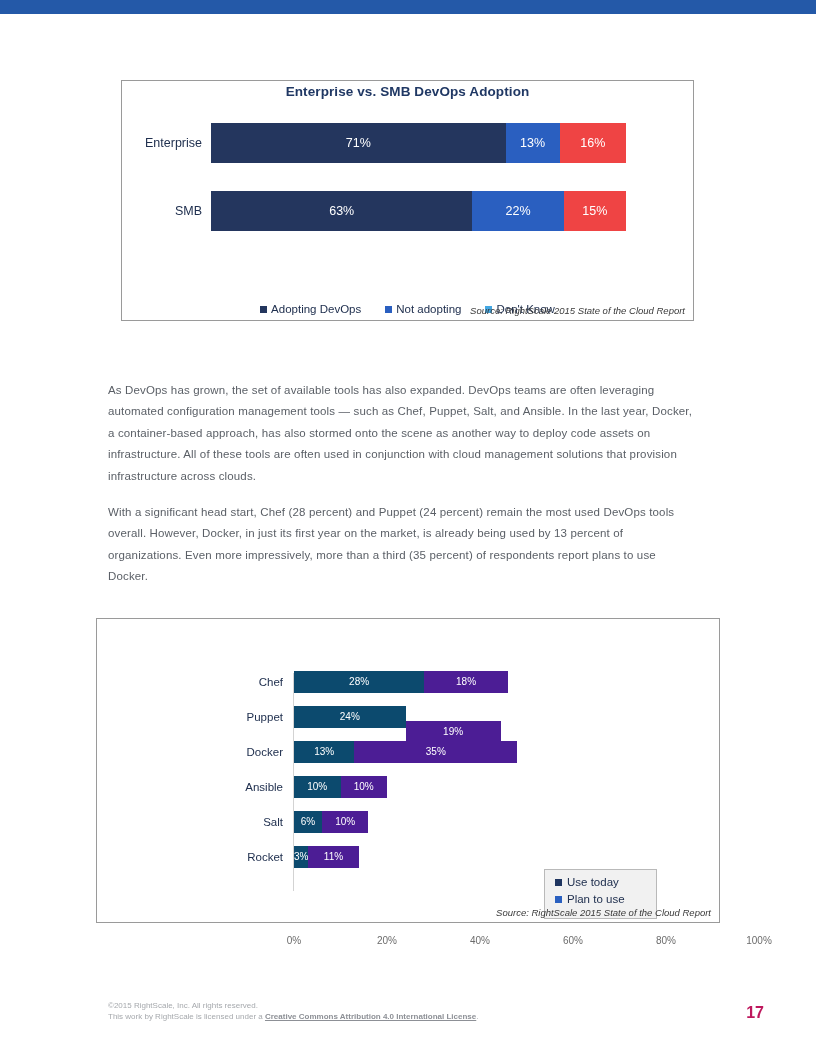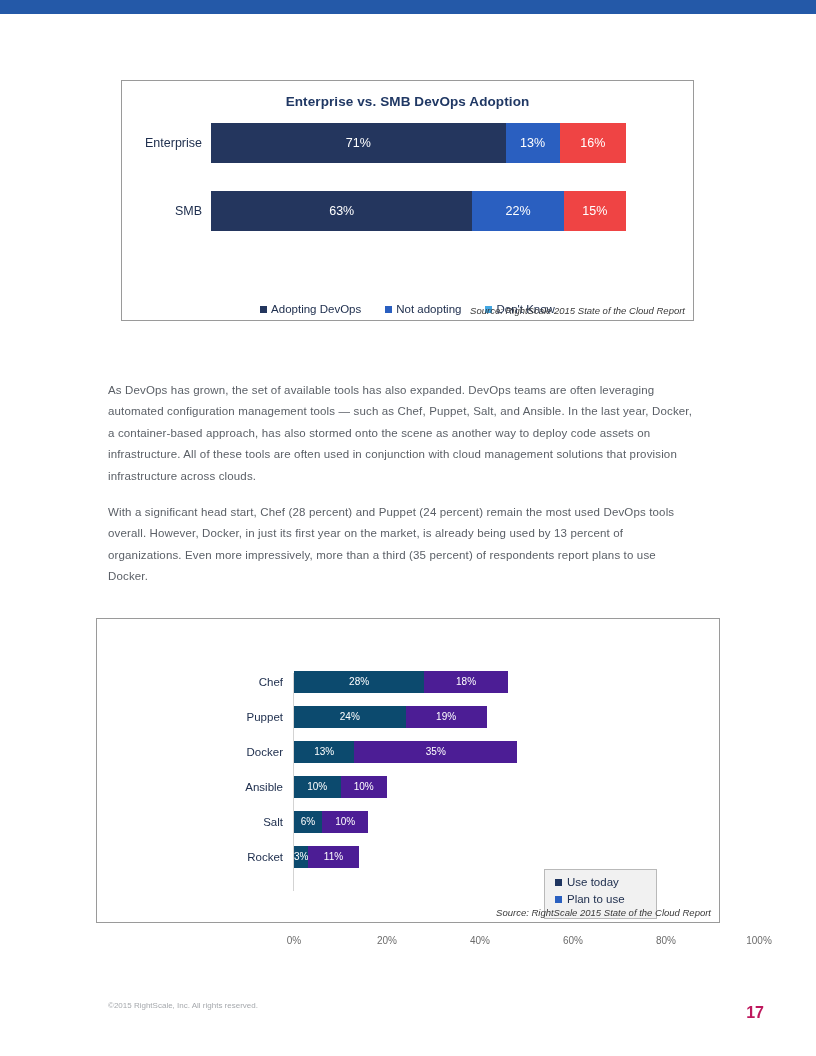--- a/index.html
+++ b/index.html
@@ -47,21 +47,21 @@
     color: #3a3a3a;
   }
 
   
   #chart-adoption {
     left: 121px;
     top: 80px;
     width: 573px;
     height: 241px;
   }
-  #chart-adoption .chart-title { margin-top: 13px; }
+  #chart-adoption .chart-title { margin-top: 3px; }
 
   .c1-plot {
     position: absolute;
     left: 0; top: 42px;
     width: 571px;
     height: 150px;
   }
   .c1-row {
     position: absolute;
     height: 40px;
@@ -312,21 +312,21 @@
       <div class="c2-track">
         <div class="c2-seg seg-use" id="c2-r0-s0" style="left: 0px; width: 130.2px;">28%</div>
         <div class="c2-seg seg-plan" id="c2-r0-s1" style="left: 130.2px; width: 83.7px;">18%</div>
       </div>
     </div>
 
     <div class="c2-row" style="top:37px">
       <div class="c2-cat">Puppet</div>
       <div class="c2-track">
         <div class="c2-seg seg-use" id="c2-r1-s0" style="left: 0px; width: 111.6px;">24%</div>
-        <div class="c2-seg seg-plan" id="c2-r1-s1" style="left: 111.6px; width: 81px;">19%</div>
+        <div class="c2-seg seg-plan" id="c2-r1-s1" style="left: 111.6px; width: 95px; margin-top: 15px;">19%</div>
       </div>
     </div>
 
     <div class="c2-row" style="top:72px">
       <div class="c2-cat">Docker</div>
       <div class="c2-track">
         <div class="c2-seg seg-use" id="c2-r2-s0" style="left: 0px; width: 60.45px;">13%</div>
         <div class="c2-seg seg-plan" id="c2-r2-s1" style="left: 60.45px; width: 162.75px;">35%</div>
       </div>
     </div>
@@ -374,14 +374,15 @@
         <span>Plan to use</span>
       </div>
     </div>
   </div>
 
   <div class="chart-source">Source: RightScale 2015 State of the Cloud Report</div>
 </div>
 
 <div class="footer">
   <div>©2015 RightScale, Inc. All rights reserved.</div>
+  <div><span>This work by RightScale is licensed under a </span><a href="#">Creative Commons Attribution 4.0 International License</a><span>.</span></div>
 </div>
 <div class="page-number">17</div>
 
 </body></html>

